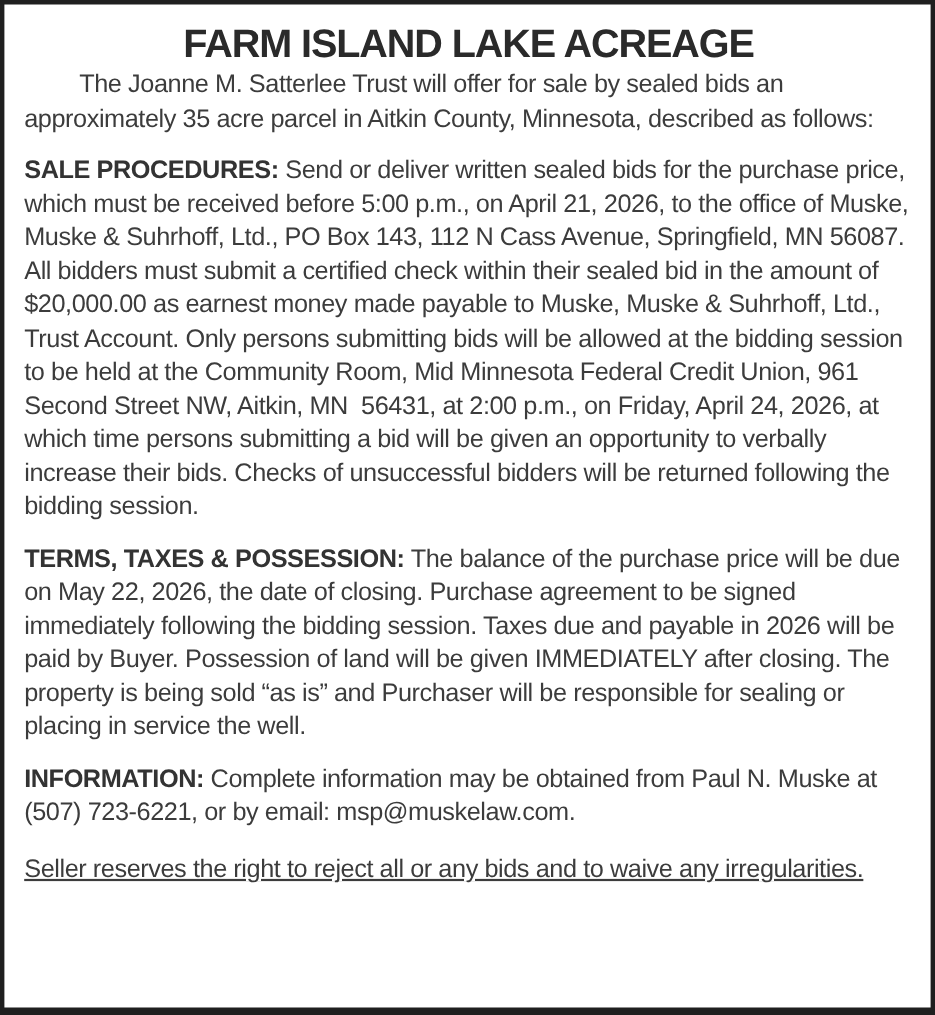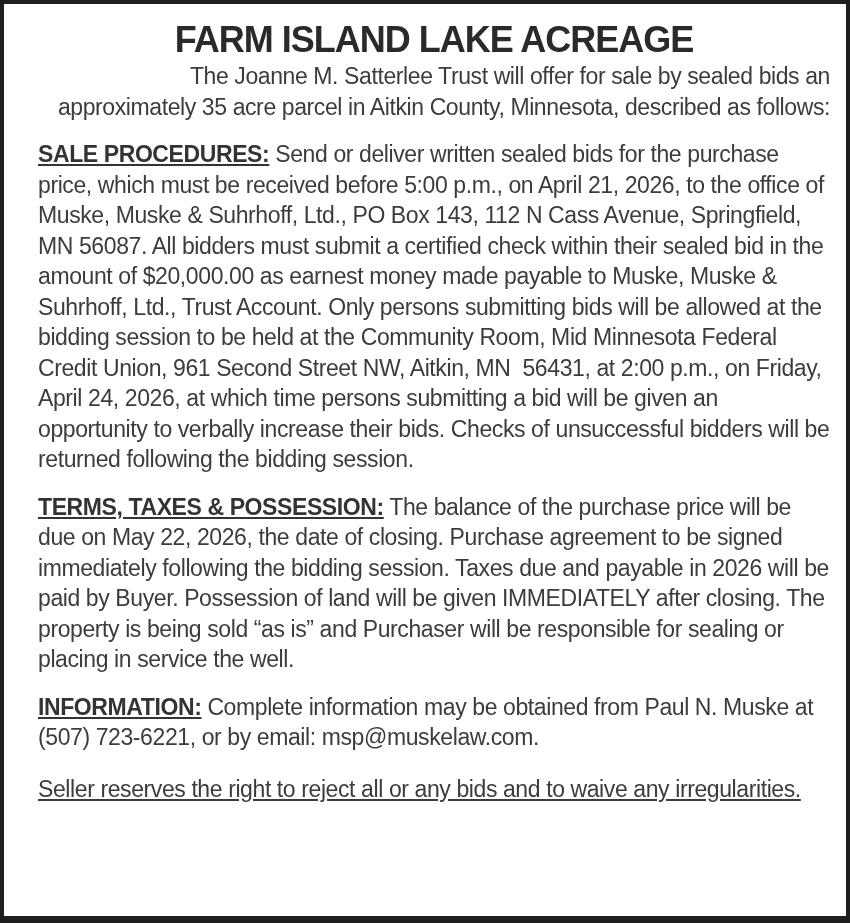--- a/index.html
+++ b/index.html
@@ -8,21 +8,21 @@
     background: #ffffff;
   }
   .ad {
     position: relative;
     width: 850px;
     height: 923px;
     box-sizing: border-box;
     background: #ffffff;
     border: 4px solid #1f1f1f;
     border-bottom-width: 7px;
-    padding: 10px 16px 8px 34px;
+    padding: 10px 16px 8px 18px;
     overflow: hidden;
     font-family: "Liberation Sans", sans-serif;
     color: #3c3c3c;
   }
   .title {
     text-align: center;
     font-weight: bold;
     font-size: 36px;
     line-height: 43px;
     letter-spacing: -1px;
@@ -39,25 +39,23 @@
     margin: 0;
   }
   p.para {
     margin: 0 0 17px 0;
   }
   .after-title {
     margin-top: 26px;
   }
   .indent {
     text-indent: 50px;
-    text-align: right;
   }
   .section-label {
     font-weight: bold;
-    text-decoration: underline;
     color: #333333;
   }
   .footer-line {
     text-decoration: underline;
     margin-top: 21px;
     margin-bottom: 0;
   }
 </style>
 </head>
 <body>

